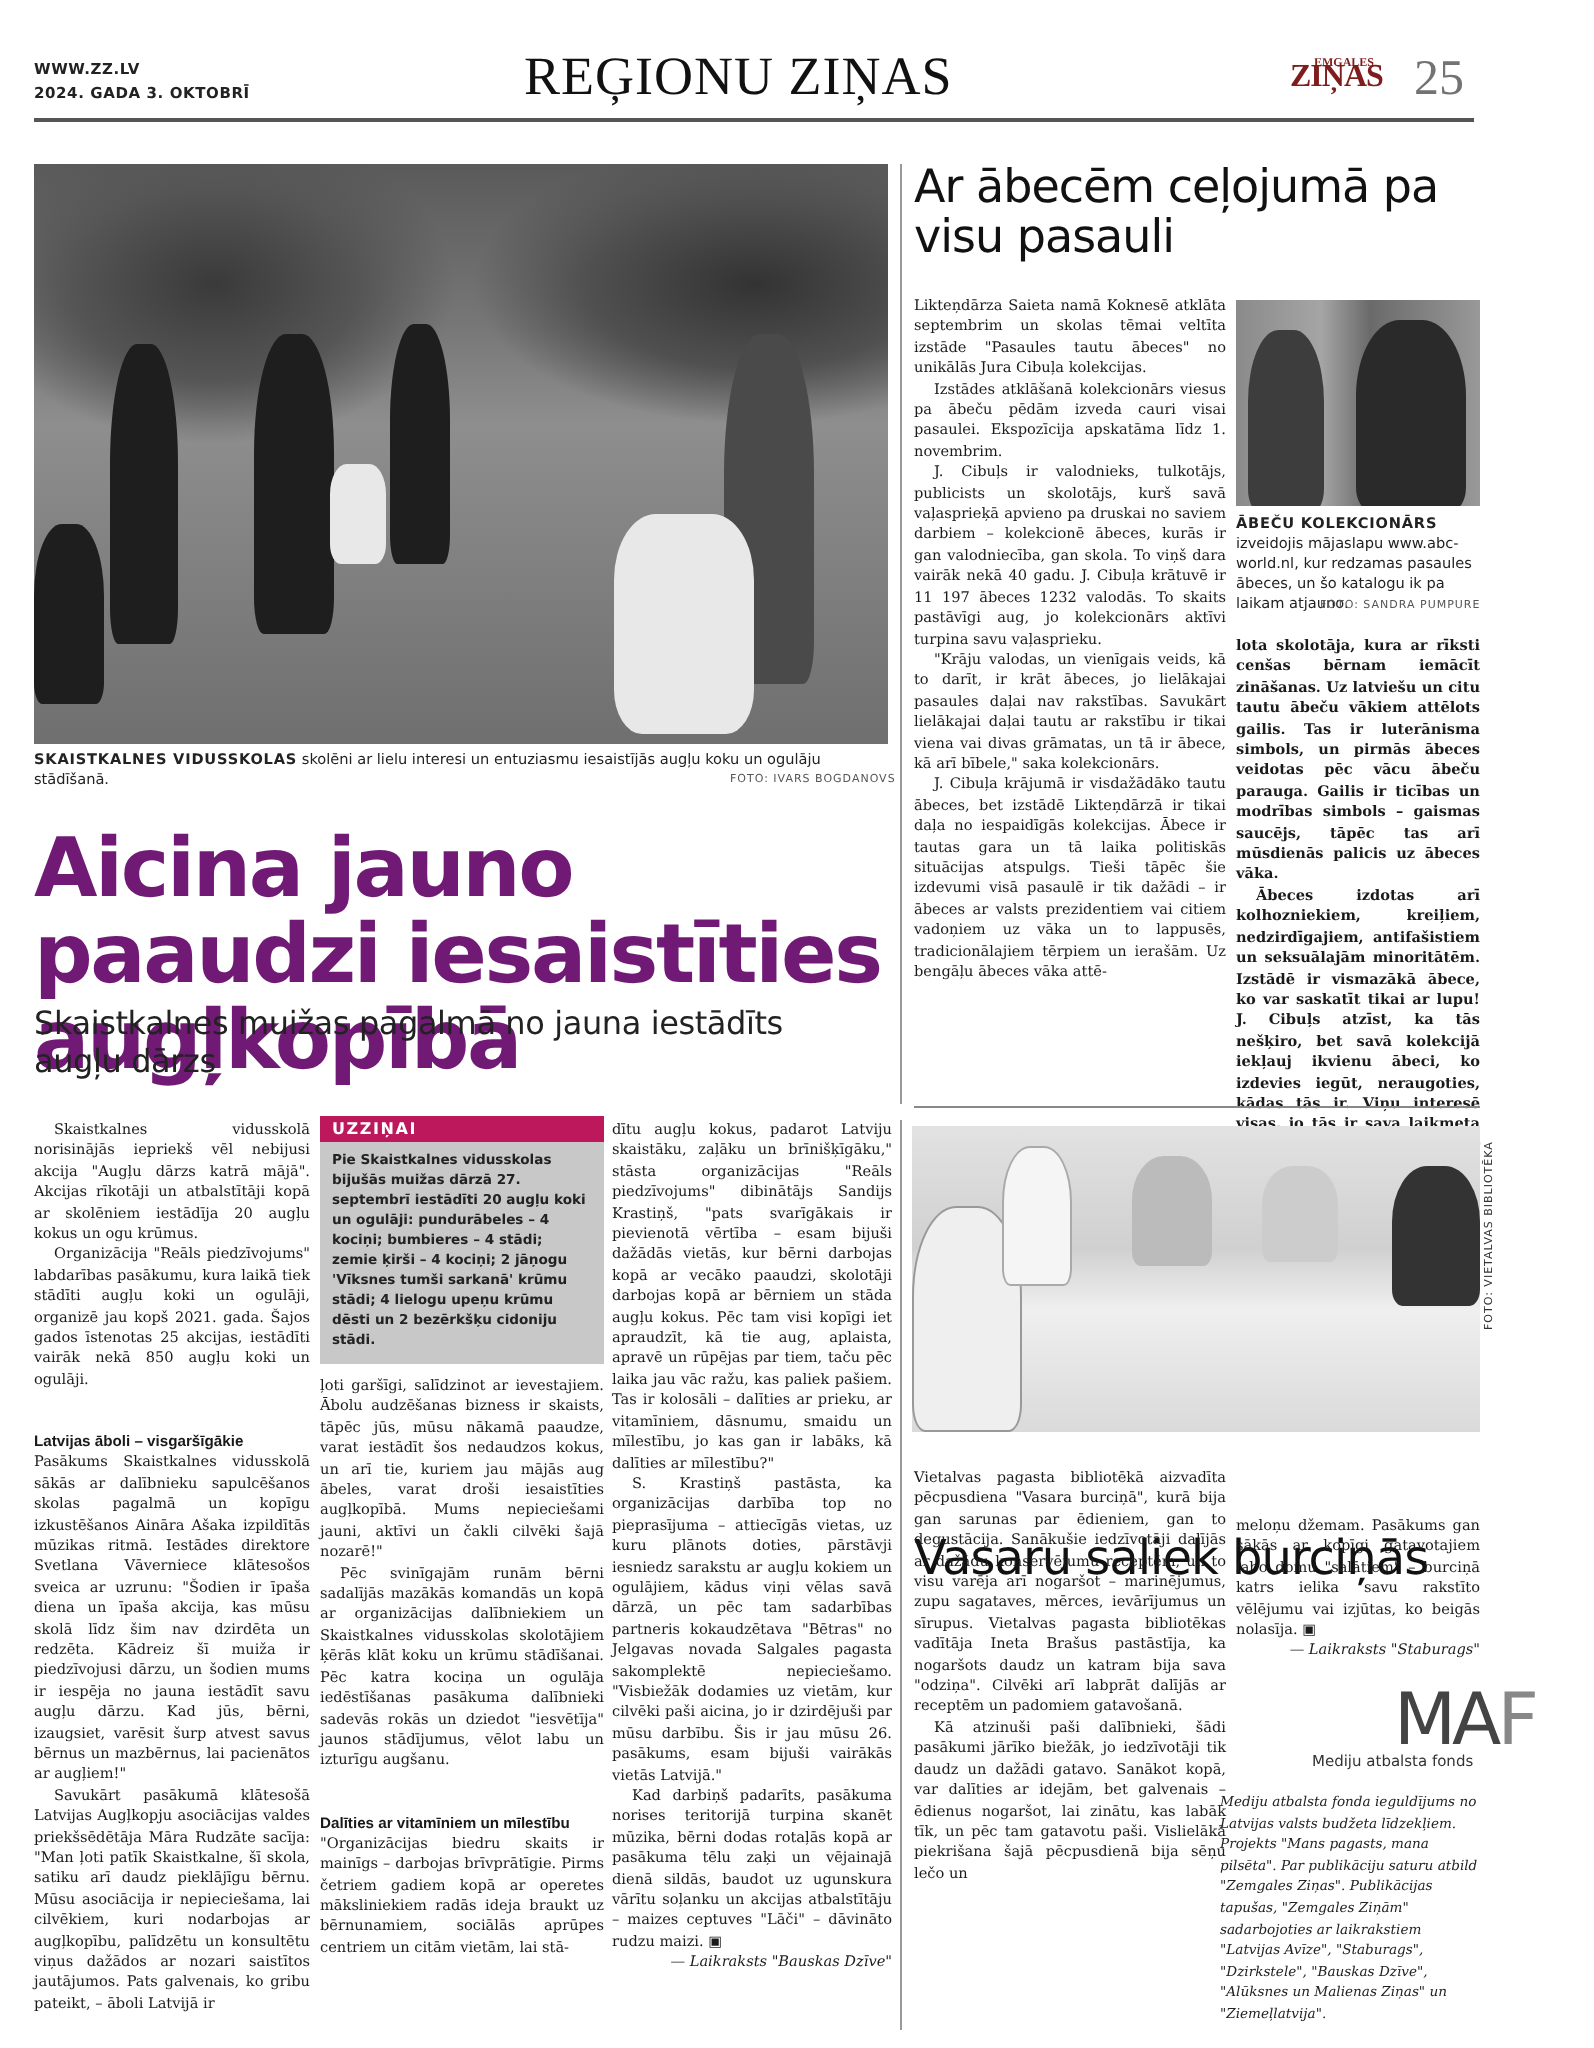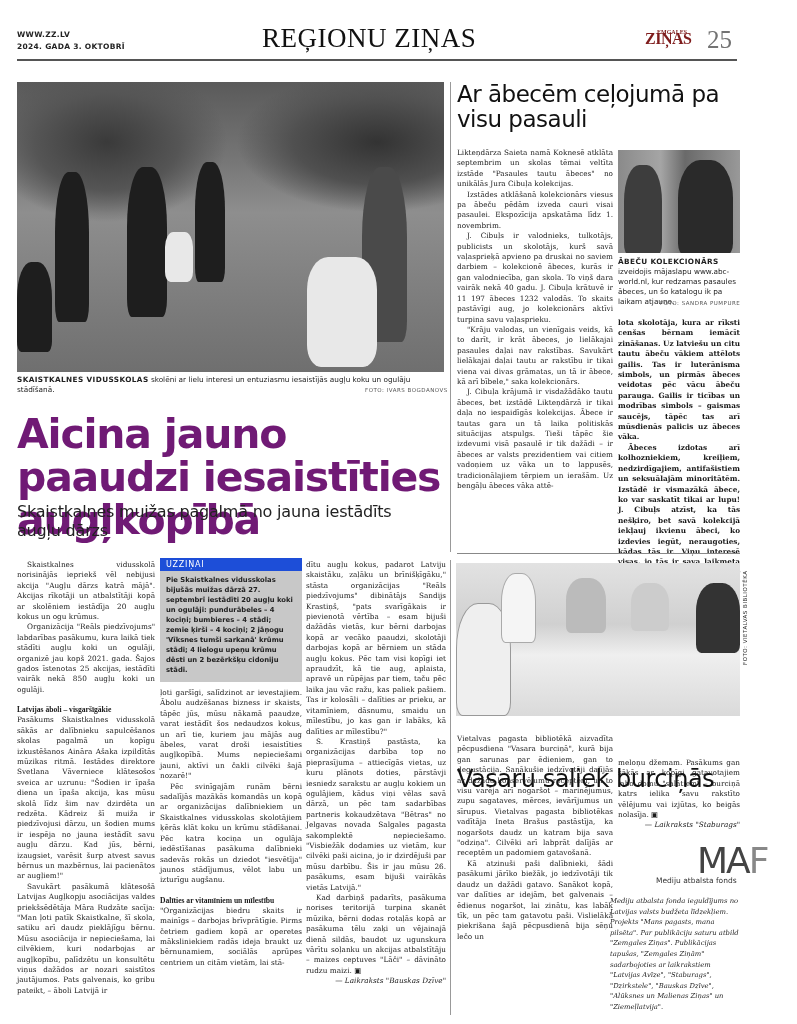--- a/index.html
+++ b/index.html
@@ -27,25 +27,25 @@
   .caption { position: absolute; font-family: "DejaVu Sans", sans-serif; font-size: 7.3px; line-height: 10px; color: #222; }
   .caption b { font-weight: bold; letter-spacing: 0.4px; }
   .credit { font-family: "DejaVu Sans", sans-serif; font-size: 5.5px; letter-spacing: 0.5px; color: #555; }
 
   .headline-main { position: absolute; left: 17px; top: 413px; width: 432px; font-family: "DejaVu Sans", sans-serif; font-weight: bold; font-size: 41px; line-height: 43px; letter-spacing: -1.2px; color: #701a75; }
   .subhead-main { position: absolute; left: 17px; top: 502px; width: 400px; font-family: "DejaVu Sans", sans-serif; font-size: 16px; line-height: 19px; color: #222; letter-spacing: -0.2px; }
 
   .body-text { position: absolute; font-family: "DejaVu Serif", serif; font-size: 7.3px; line-height: 10.4px; text-align: justify; color: #1a1a1a; hyphens: auto; }
   .body-text p { text-indent: 10px; }
   .body-text p.noindent { text-indent: 0; }
-  .body-text h4 { font-family: Liberation Serif, serif; font-weight: bold; font-size: 7.6px; line-height: 10px; margin-top: 10px; text-indent: 0; }
+  .body-text h4 { font-family: Liberation Sans, sans-serif; font-weight: bold; font-size: 7.6px; line-height: 10px; margin-top: 21px; text-indent: 0; }
   .signature { text-align: right; font-style: italic; }
 
   .infobox { position: absolute; left: 160px; top: 558px; width: 142px; height: 124px; background: #c8c8c8; }
-  .infobox-title { background: #1d4ed8; color: #fff; font-family: "DejaVu Sans", sans-serif; font-weight: normal; font-size: 8px; letter-spacing: 0.8px; padding: 2px 6px; }
+  .infobox-title { background: #be185d; color: #fff; font-family: "DejaVu Sans", sans-serif; font-weight: bold; font-size: 8px; letter-spacing: 0.8px; padding: 2px 6px; }
   .infobox-text { padding: 4px 6px; font-family: "DejaVu Sans", sans-serif; font-weight: bold; font-size: 6.8px; line-height: 10px; color: #222; }
 
   .headline-side { position: absolute; font-family: "DejaVu Sans", sans-serif; font-size: 23px; line-height: 25px; color: #111; letter-spacing: -0.5px; }
 
   .photo-side { left: 618px; top: 150px; width: 122px; height: 103px;
     background: linear-gradient(90deg, #8a8a8a 0%, #a5a5a5 35%, #6a6a6a 55%, #999 100%); }
   .photo-table { left: 456px; top: 563px; width: 284px; height: 153px;
     background: linear-gradient(180deg, #e2e2e2 0%, #d0d0d0 40%, #efefef 60%, #dadada 100%); }
   .vertical-credit { position: absolute; left: 742px; top: 565px; width: 8px; height: 100px; writing-mode: vertical-rl; transform: rotate(180deg); font-family: "DejaVu Sans", sans-serif; font-size: 5.5px; letter-spacing: 0.5px; color: #333; }
 

